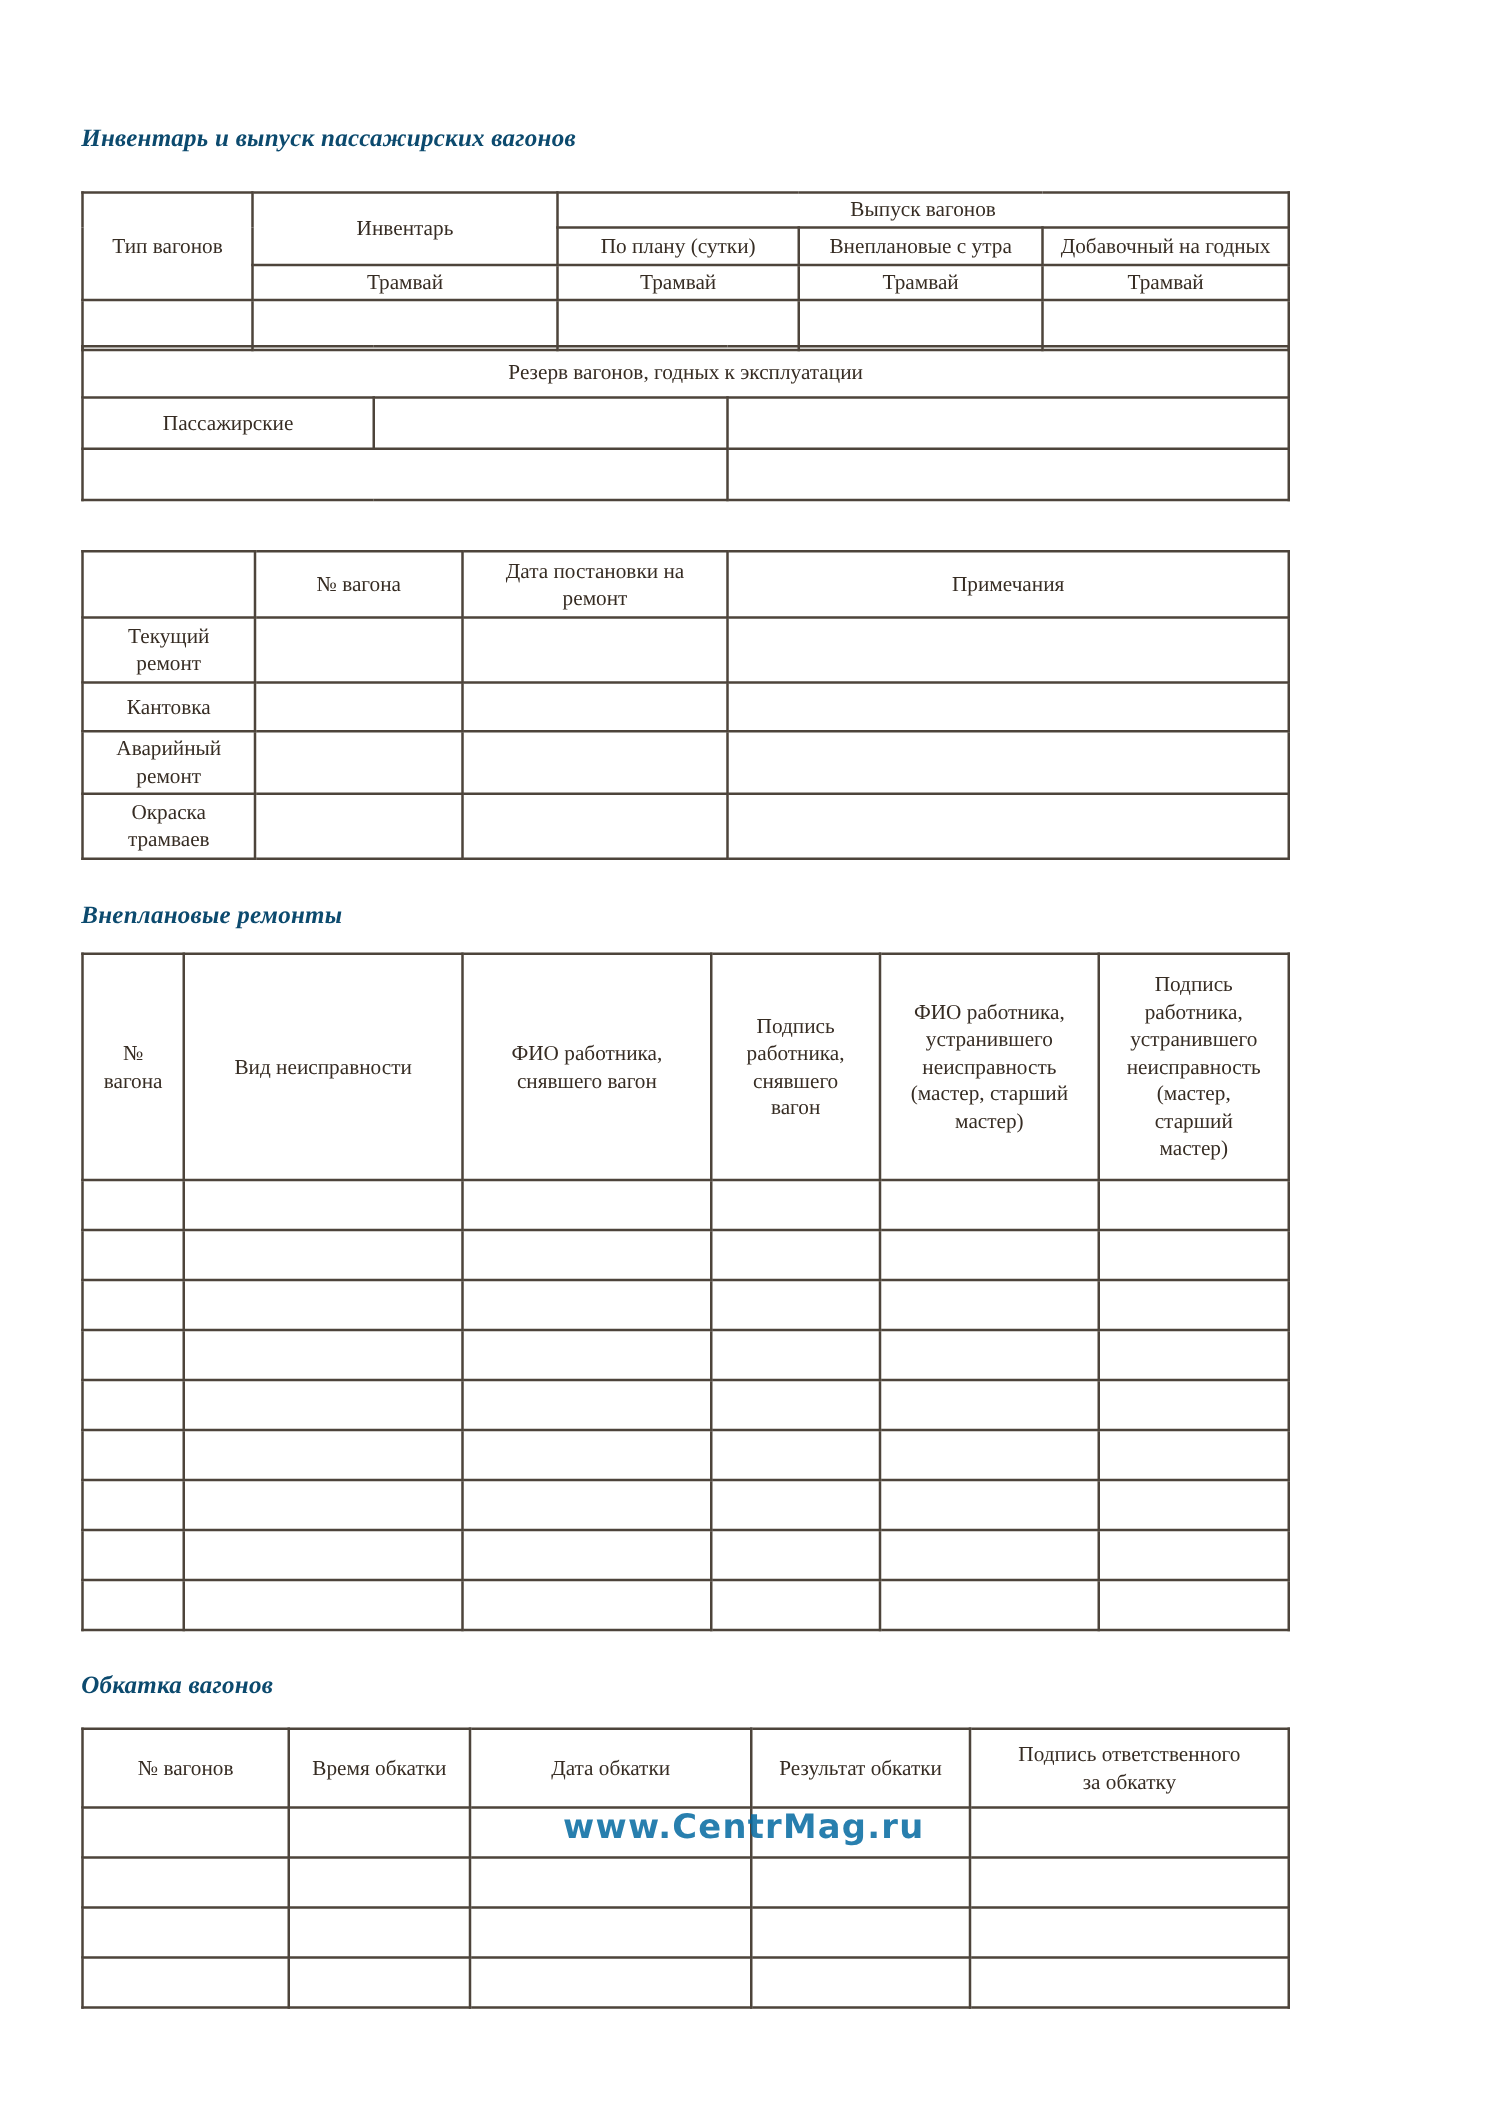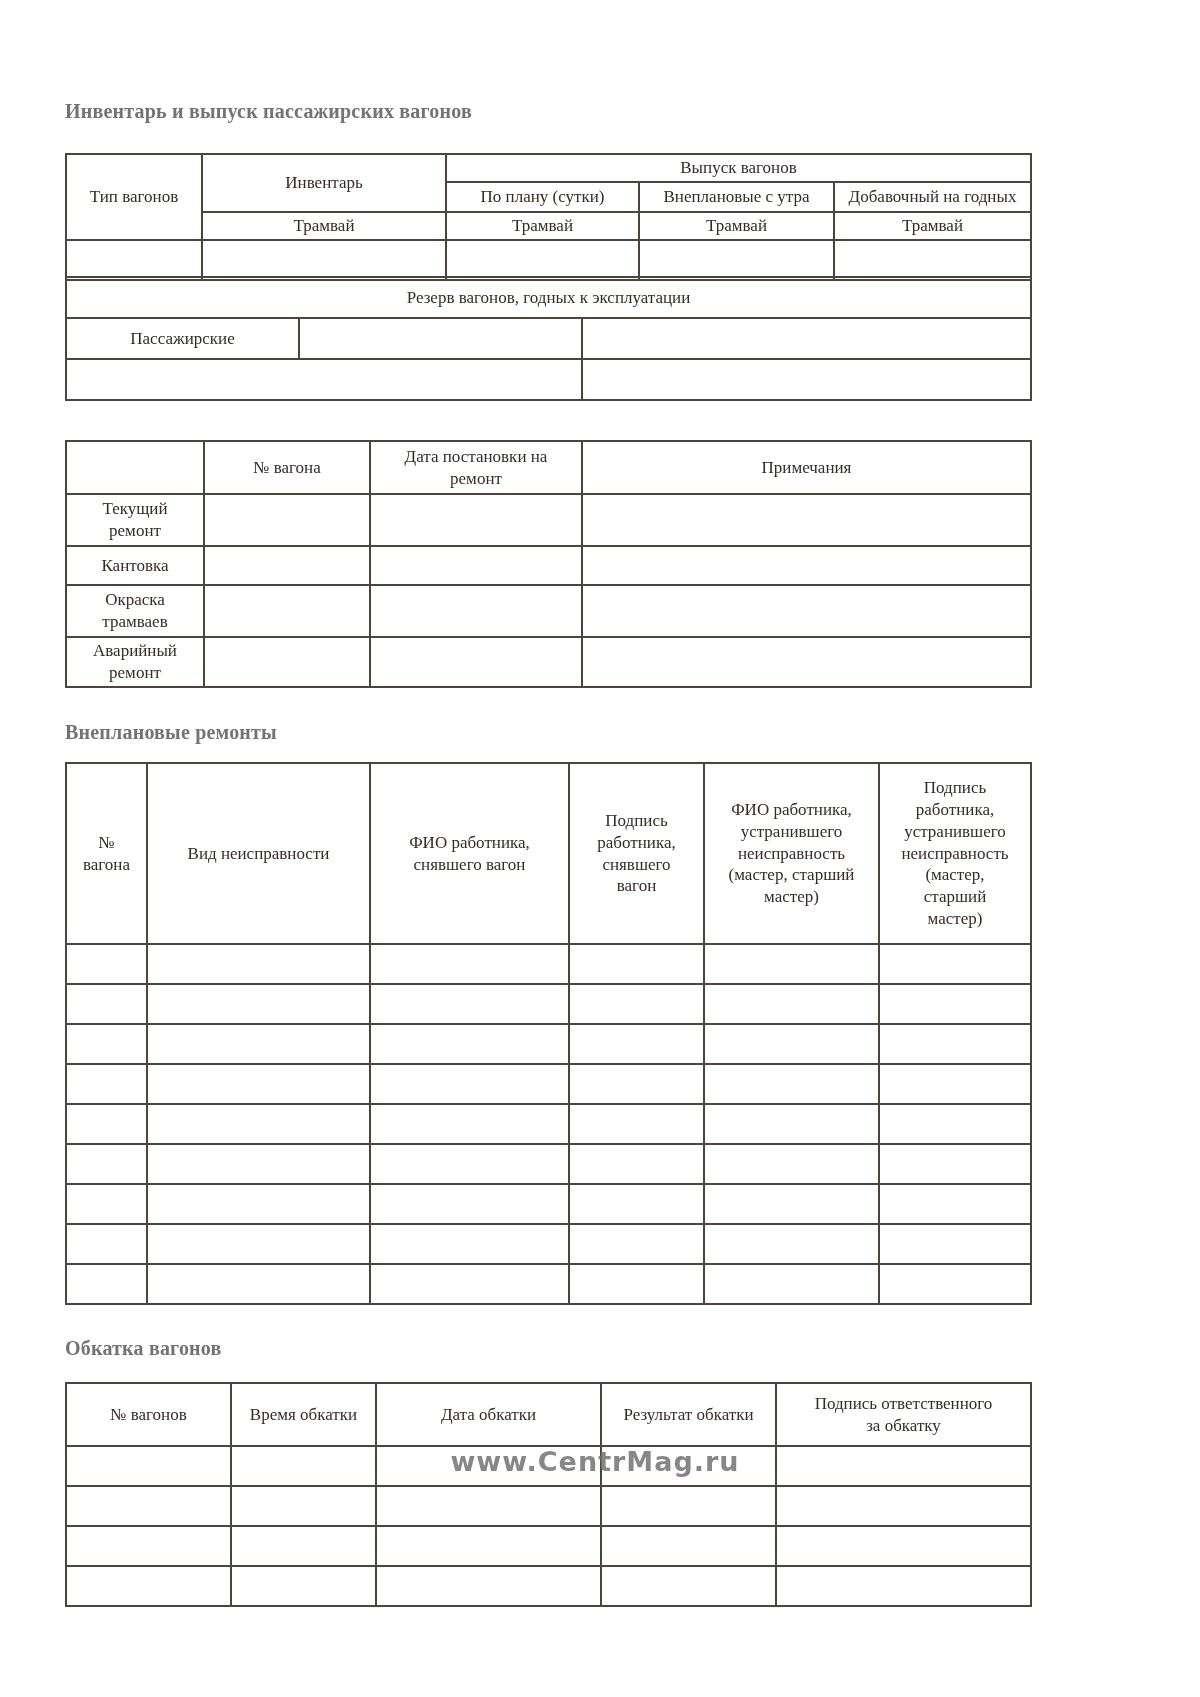--- a/index.html
+++ b/index.html
@@ -8,36 +8,36 @@
     font-family:"Liberation Serif","DejaVu Serif",serif;
     color:#362c23;position:relative;overflow:hidden;
   }
   .page{position:absolute;top:0;left:0;width:1200px;height:1697px;background:#fff;}
   .abs{position:absolute;}
   .date-line{
     top:60px;left:65px;width:965px;text-align:right;
     font-weight:bold;font-size:19px;letter-spacing:.3px;color:#2f261e;
   }
   .section-title{
-    font-weight:bold;font-size:20px;color:#737373;letter-spacing:.2px;
+    font-weight:bold;font-size:20px;color:#0c4a6e;letter-spacing:.2px;font-style:italic;
   }
   table.form{
     border-collapse:collapse;table-layout:fixed;width:965px;
     font-size:17px;line-height:1.28;color:#362c23;
   }
   table.form td,table.form th{
     border:2px solid #4d443b;text-align:center;vertical-align:middle;
     padding:2px 8px;font-weight:normal;white-space:pre-line;
     overflow:hidden;
   }
   td.bold{font-weight:bold;}
   .watermark{
     top:1446px;left:65px;width:1060px;text-align:center;
     font-family:"DejaVu Sans","Liberation Sans",sans-serif;
-    font-size:27px;font-weight:bold;color:#737373;opacity:.85;letter-spacing:1px;
+    font-size:27px;font-weight:bold;color:#0369a1;opacity:.85;letter-spacing:1px;
   }
 </style>
 </head>
 <body>
 
 <div class="page">
 
 
   <div class="abs section-title" style="top:100px;left:65px;">Инвентарь и выпуск пассажирских вагонов</div>
 
@@ -119,30 +119,30 @@
         <td></td>
         <td></td>
         <td></td>
       </tr>
       <tr style="height:39px">
         <td>Кантовка</td>
         <td></td>
         <td></td>
         <td></td>
       </tr>
+      <tr style="height:46px">
+        <td>Аварийный
+ремонт</td>
+        <td></td>
+        <td></td>
+        <td></td>
+      </tr>
       <tr style="height:52px">
         <td>Окраска
 трамваев</td>
-        <td></td>
-        <td></td>
-        <td></td>
-      </tr>
-      <tr style="height:46px">
-        <td>Аварийный
-ремонт</td>
         <td></td>
         <td></td>
         <td></td>
       </tr>
     </tbody>
   </table>
 
   <div class="abs section-title" style="top:721px;left:65px;">Внеплановые ремонты</div>
 
   <table class="form abs" style="top:762px;left:65px;">

